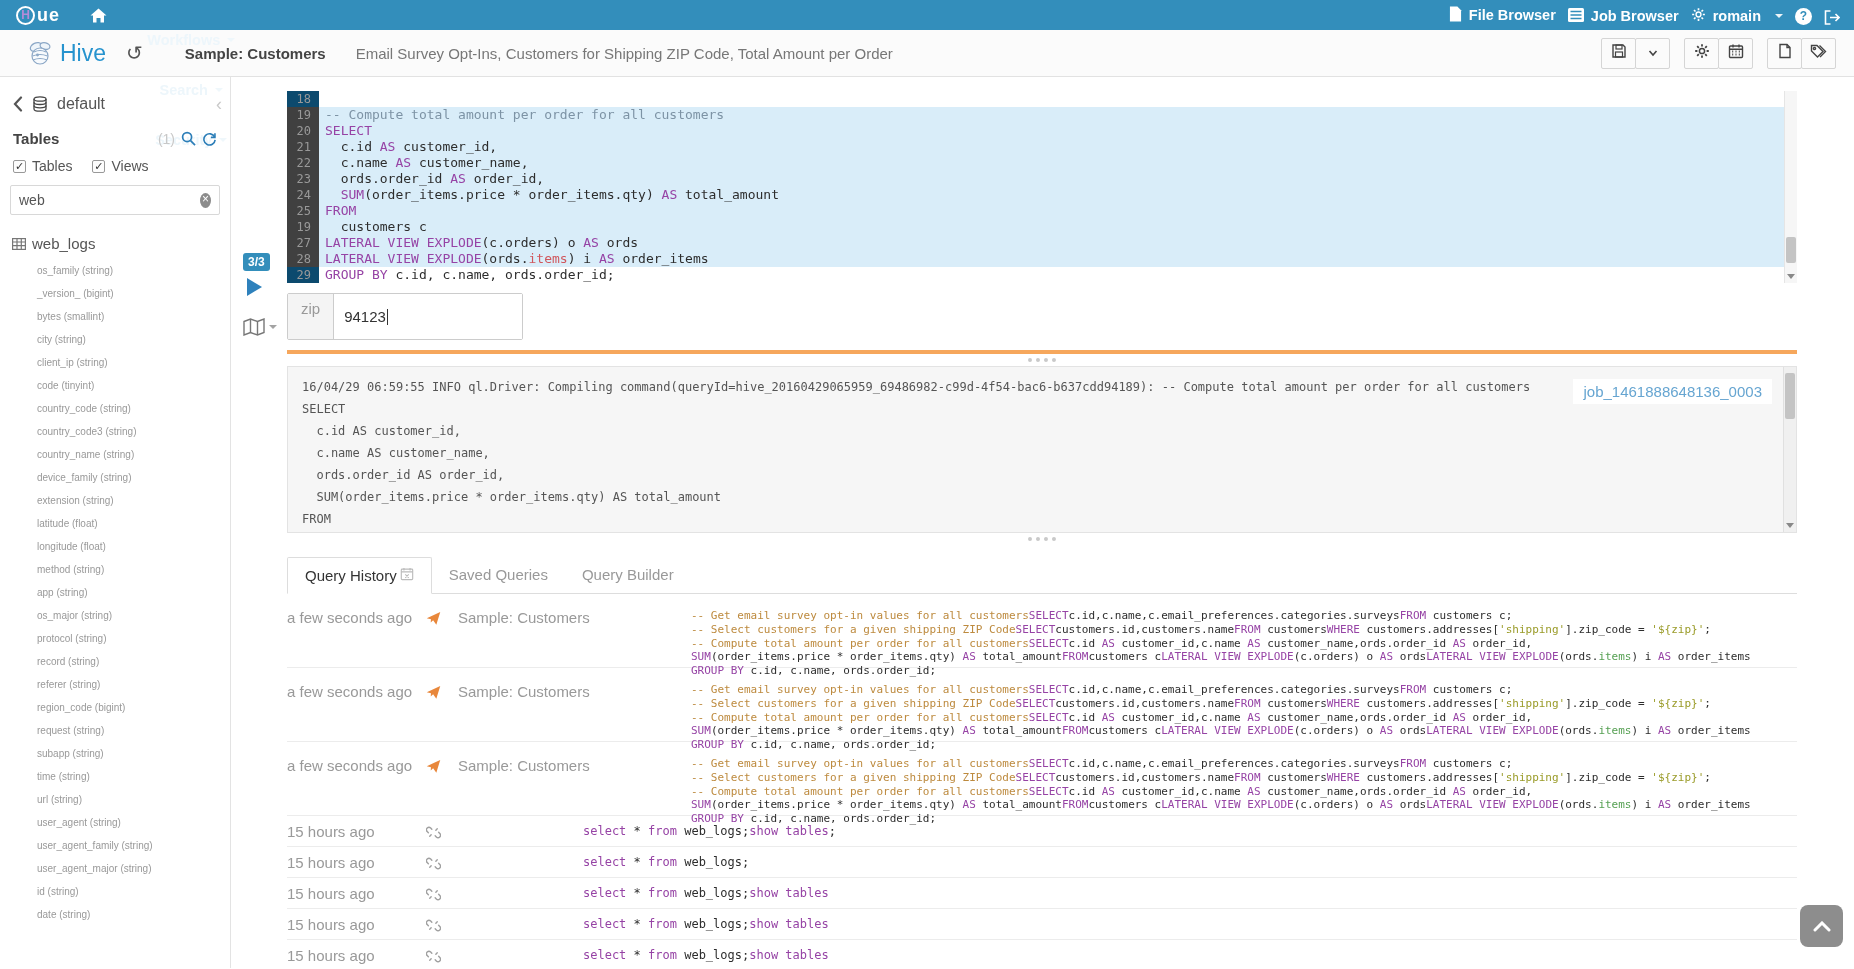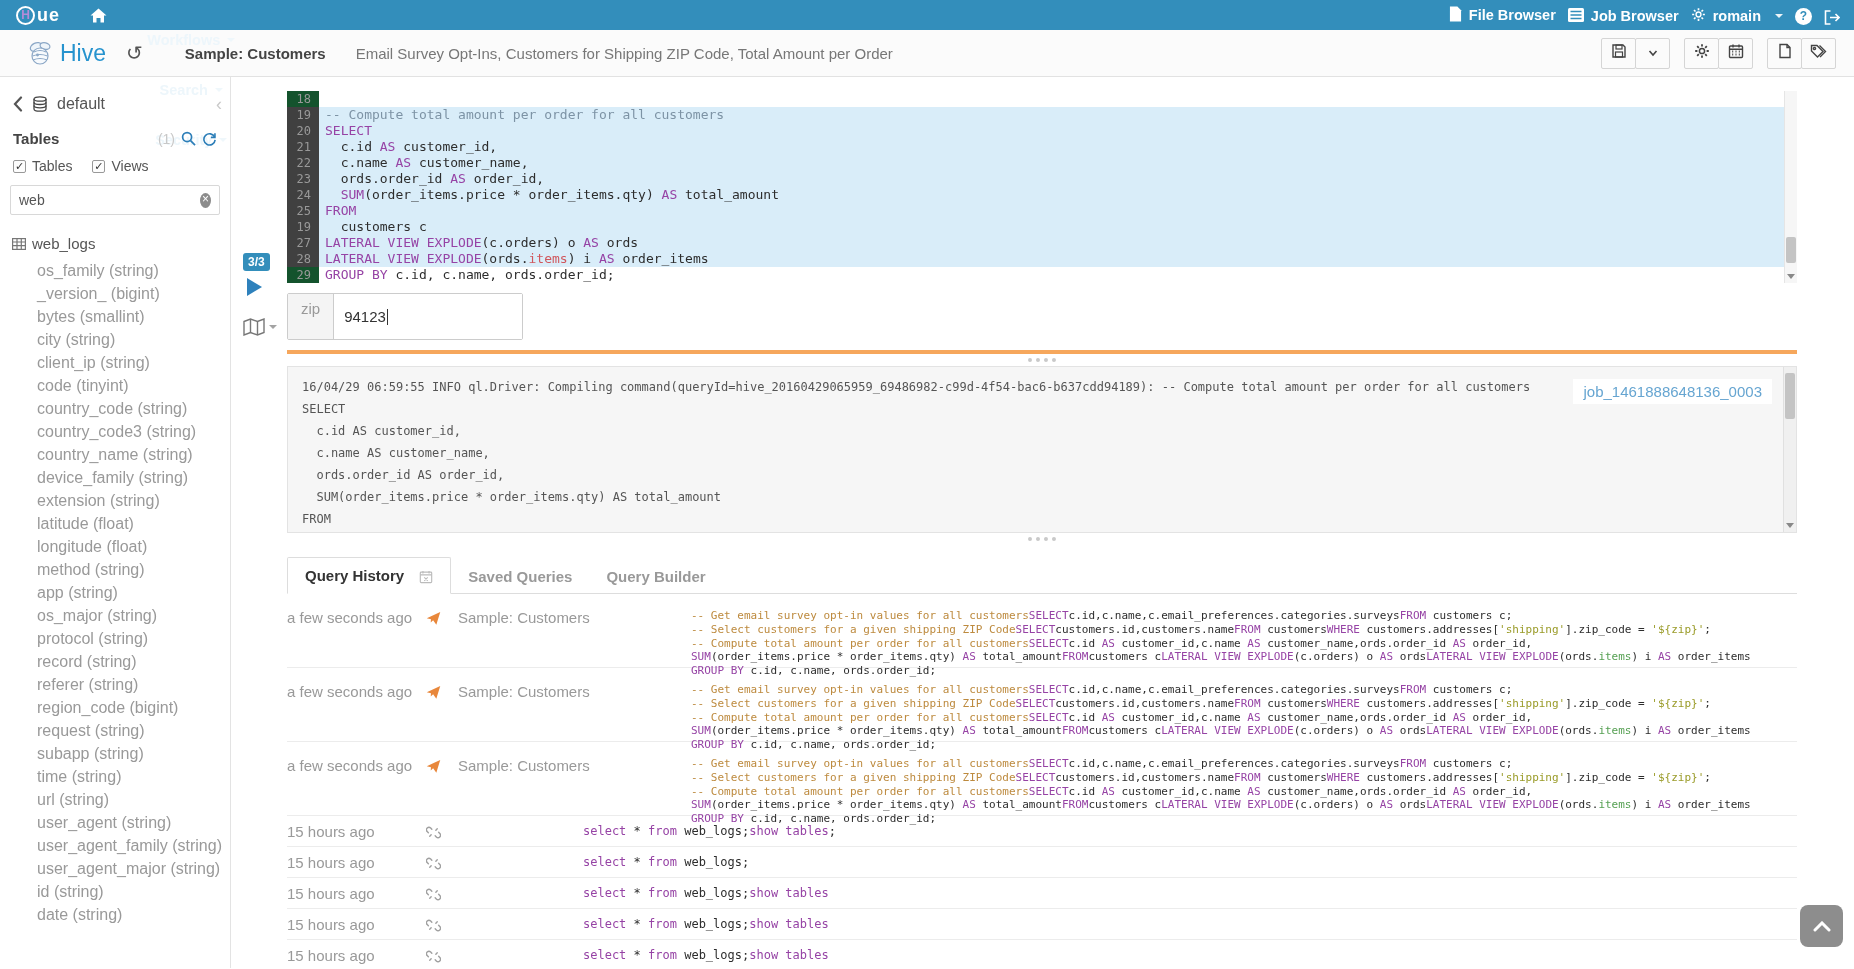--- a/index.html
+++ b/index.html
@@ -64,39 +64,39 @@
         align-items:center; justify-content:center; }
   .searchbox { margin:11px 10px 0 10px; border:1px solid #D8D8D8; border-radius:2px; height:30px;
                display:flex; align-items:center; padding:0 8px; }
   .searchbox input { border:none; outline:none; flex:1; font-size:14px; color:#555;
                      font-family:"Liberation Sans", sans-serif; background:transparent; }
   .clear-x { width:15px; height:15px; border-radius:50%; background:#8C8C8C; color:#fff;
              font-size:12px; line-height:13px; text-align:center; cursor:pointer; }
   .tbl-row { margin-top:20px; padding:0 12px; display:flex; align-items:center; gap:6px;
              font-size:15px; color:#555; cursor:pointer; }
   #sidebar-columns { margin-top:7px; }
-  .col-item { padding-left:37px; height:23px; line-height:23px; font-size:16px; color:#999;
+  .col-item { padding-left:37px; height:23px; line-height:23px; font-size:10px; color:#999;
               white-space:nowrap; cursor:pointer; }
 
   
   .rail { position:absolute; left:10px; top:0; width:44px; }
   .badge { position:absolute; top:176px; left:2px; background:#338EBB; color:#fff;
            font-size:12px; font-weight:bold; padding:2px 5px; border-radius:3px; }
   .play { position:absolute; top:201px; left:6px; width:0; height:0; cursor:pointer;
           border-top:9px solid transparent; border-bottom:9px solid transparent;
           border-left:15px solid #2E81BC; }
   .mapic { position:absolute; top:241px; left:2px; display:flex; align-items:center;
            color:#777; cursor:pointer; }
   .mapic .caret { color:#999; margin-left:4px; }
 
   
   .editor { margin-top:14px; position:relative; font-family:"DejaVu Sans Mono", monospace;
             font-size:13px; }
   .eline { display:flex; height:16px; }
-  .gut { width:32px; padding-right:8px; text-align:right; background:#14532d; color:#999;
+  .gut { width:32px; padding-right:8px; text-align:right; background:#0c4a6e; color:#999;
          font-size:12px; line-height:16px; }
   .gut.ghl { background:#404040; }
   .ecode { flex:1; padding-left:6px; white-space:pre; line-height:16px; }
   .ecode.hl { background:#D9EDF9; }
   .escroll { position:absolute; right:0; top:0; bottom:0; width:13px; background:#F6F6F6;
              border-left:1px solid #E5E5E5; }
   .escroll .thumb { position:absolute; bottom:20px; left:1px; width:10px; height:26px;
                     background:#C4C4C4; border-radius:2px; }
   .tri-down { width:0; height:0; border-left:4px solid transparent; border-right:4px solid transparent;
               border-top:5px solid #888; position:absolute; bottom:4px; left:2px; }
@@ -130,21 +130,21 @@
   .jobchip { position:absolute; top:12px; right:24px; background:#fff; color:#66A5D1;
              font-size:15px; padding:4px 10px; cursor:pointer; text-decoration:none; }
   .vscroll { position:absolute; right:0; top:0; bottom:0; width:13px; background:#F0F0F0;
              border-left:1px solid #E0E0E0; }
   .vscroll .thumb { position:absolute; top:6px; left:1px; width:10px; height:46px;
                     background:#C4C4C4; border-radius:2px; }
 
   
   .tabs { margin-top:12px; display:flex; border-bottom:1px solid #DDD; }
   .tab { padding:9px 17px; font-size:15px; color:#999; cursor:pointer; margin-bottom:-1px;
-         display:flex; align-items:flex-end; gap:15px;font-weight:bold; }
+         display:flex; align-items:flex-start; gap:3px; }
   .tab.active { background:#fff; border:1px solid #DDD; border-bottom:1px solid #fff;
                 color:#333; border-radius:2px 2px 0 0; }
 
   
   .hrow { display:flex; border-bottom:1px solid #ECECEC; cursor:pointer; }
   .hrow.big { height:74px; padding-top:15px; }
   .hrow.small { height:31px; align-items:center; }
   .htime { width:139px; font-size:15px; color:#999; flex-shrink:0; }
   .hicon { width:32px; flex-shrink:0; display:flex; padding-top:2px; }
   .hname { width:233px; font-size:15px; color:#999; flex-shrink:0; }

